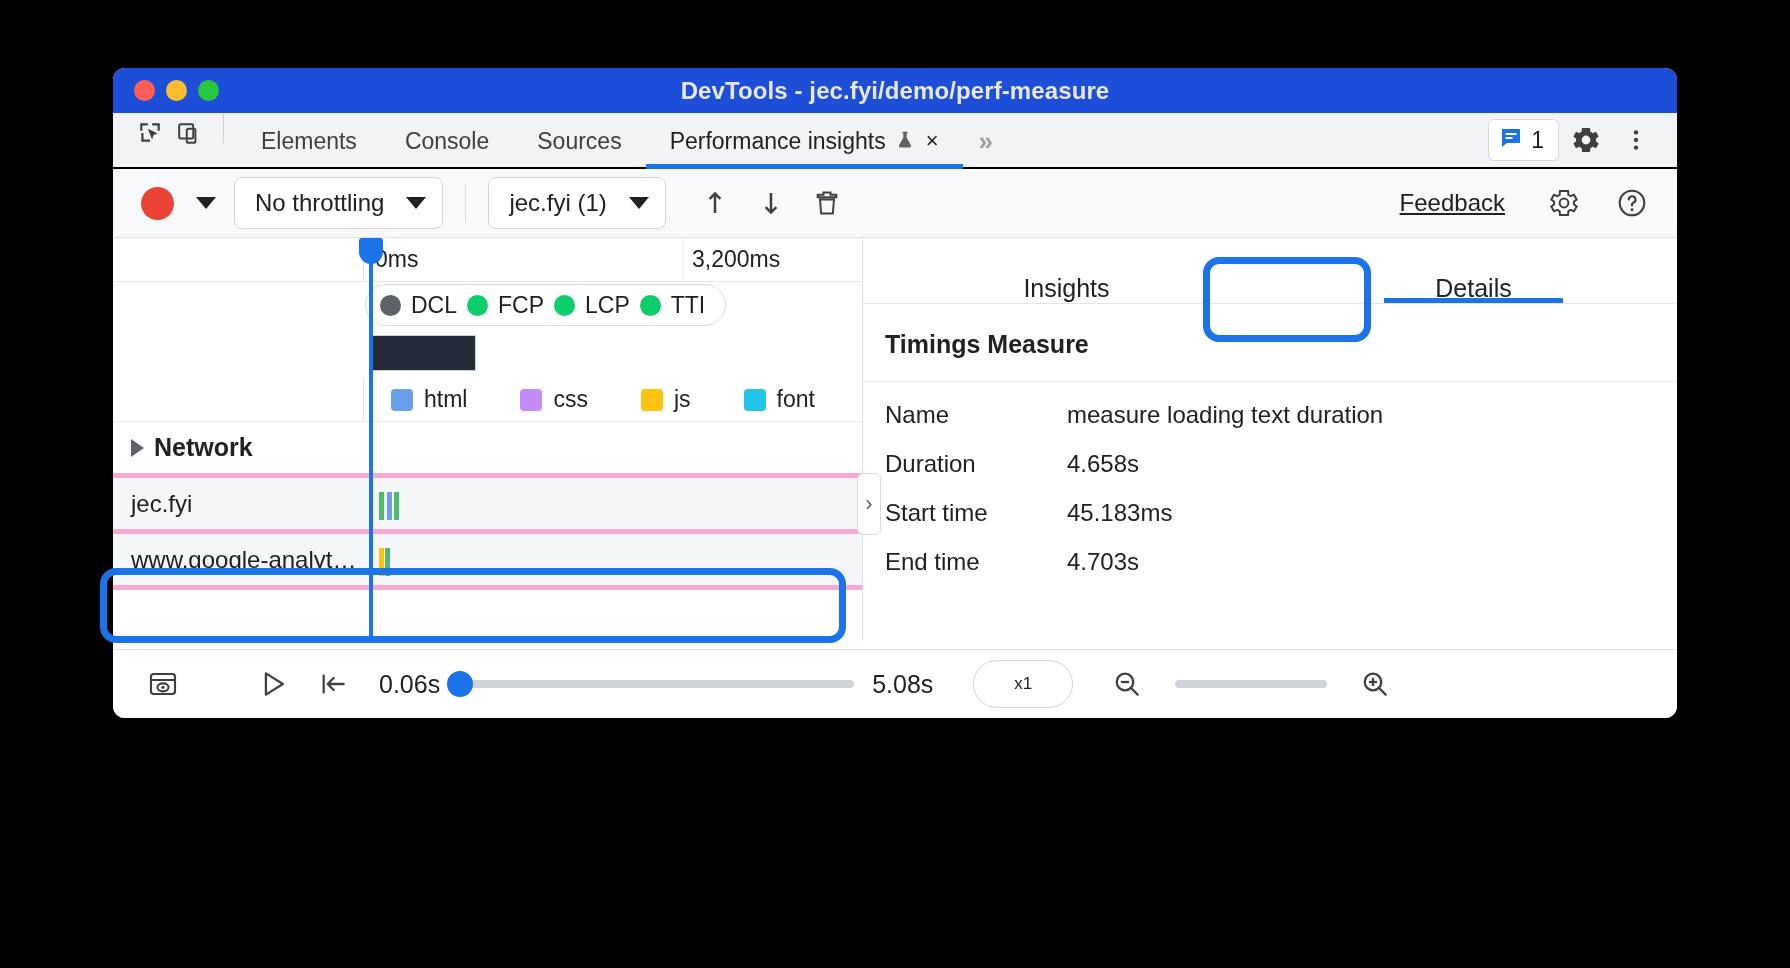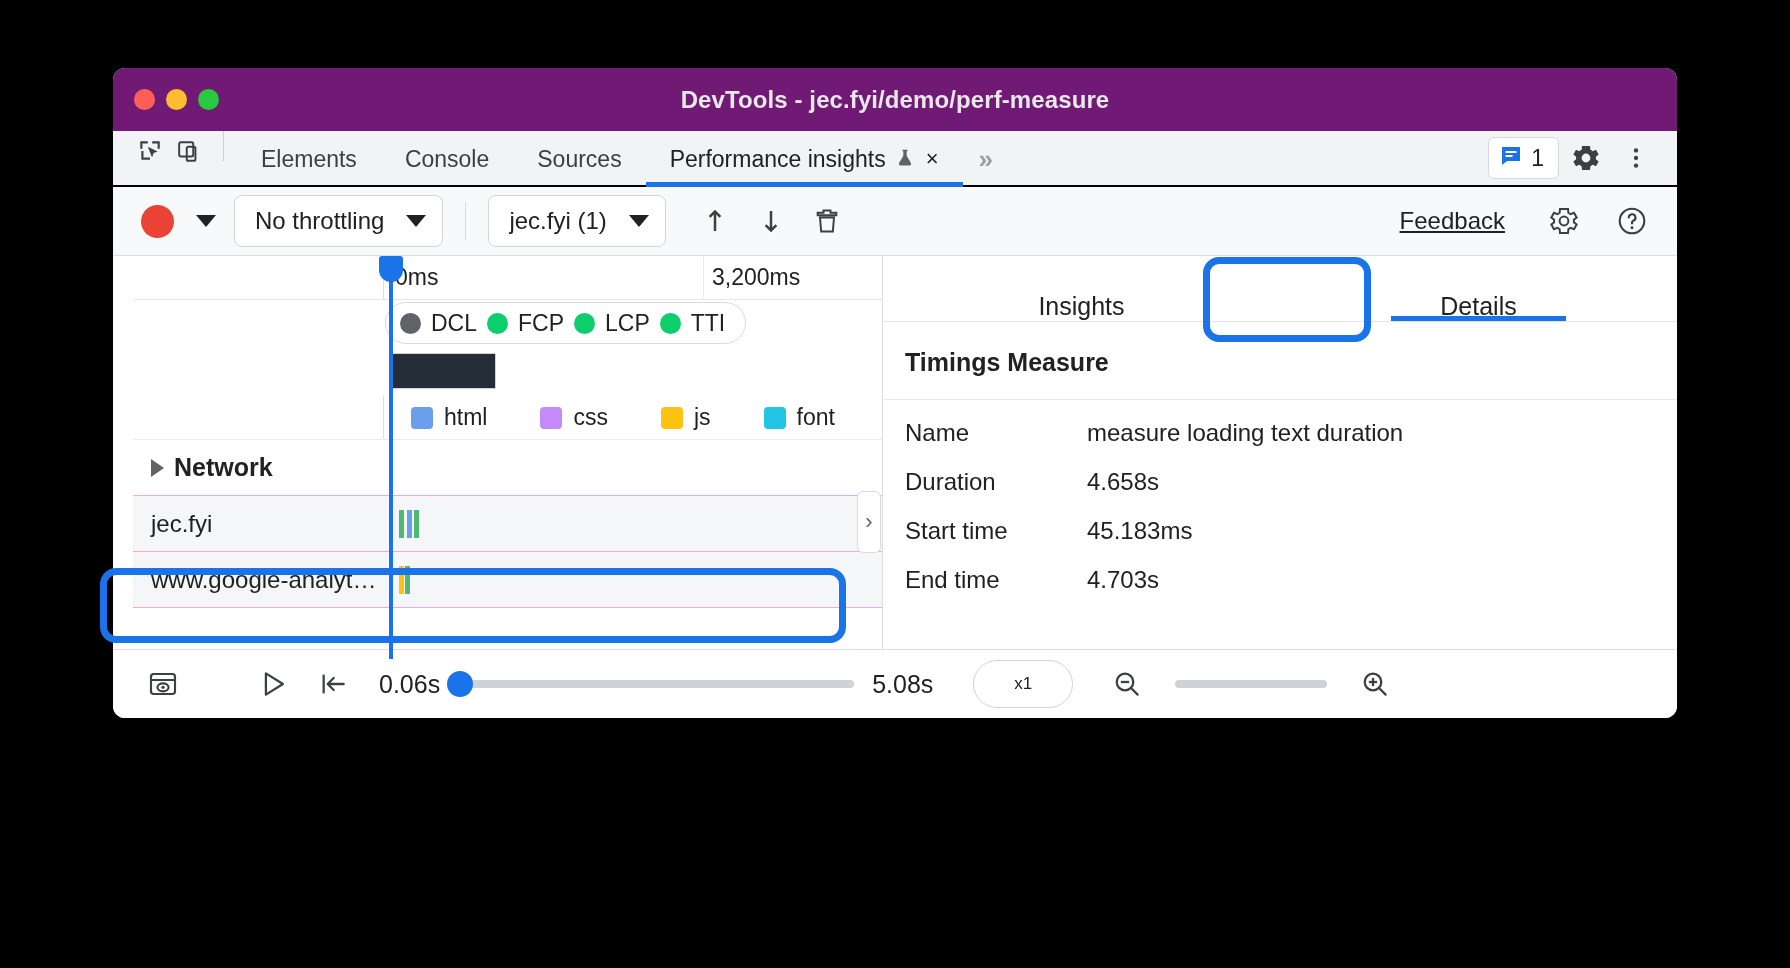--- a/index.html
+++ b/index.html
@@ -18,22 +18,22 @@
     width: 1564px; height: 650px;
     background: #ffffff;
     border-radius: 12px;
     overflow: hidden;
     box-shadow: 0 0 0 1px rgba(0,0,0,.2);
   }
 
   
   .titlebar {
     position: relative;
-    height: 63px;
-    background: #701a75;
+    height: 45px;
+    background: #1d4ed8;
     display: flex;
     align-items: center;
   }
   .traffic { display: flex; gap: 11px; margin-left: 21px; }
   .dot { width: 21px; height: 21px; border-radius: 50%; }
   .dot.red { background: #ff5f57; }
   .dot.yellow { background: #febc2e; }
   .dot.green { background: #28c840; }
   .title-text {
     position: absolute; left: 0; right: 0;
@@ -144,21 +144,20 @@
     text-decoration: underline;
     white-space: nowrap;
   }
   .tb-right-icons { display: flex; align-items: center; gap: 14px; margin-left: 30px; }
 
   
   .content {
     display: flex;
     height: 403px;
     position: relative;
-    padding-left: 20px;
   }
   .left-pane {
     width: 750px;
     position: relative;
     background: #fff;
     border-right: 1px solid #e0e0e0;
     overflow: hidden;
   }
   .right-pane {
     flex: 1;
@@ -257,21 +256,21 @@
   }
   .legend-item { display: flex; align-items: center; gap: 11px; font-size: 23px; color: #202124; white-space: nowrap; }
   .legend-sw { width: 22px; height: 22px; border-radius: 4px; }
 
   
   .rows { position: absolute; left: 0; right: 0; top: 184px; bottom: 0; }
   .row {
     position: relative;
     height: 56px;
     display: flex; align-items: center;
-    border-bottom: 1px solid #f9a8d4;
+    border-bottom: 5px solid #f9a8d4;
   }
   .row.alt { background: #f5f6f7; }
   .row-label {
     width: 250px;
     padding-left: 18px;
     font-size: 24px;
     color: #202124;
     white-space: nowrap;
     overflow: hidden;
     display: flex; align-items: center; gap: 10px;

